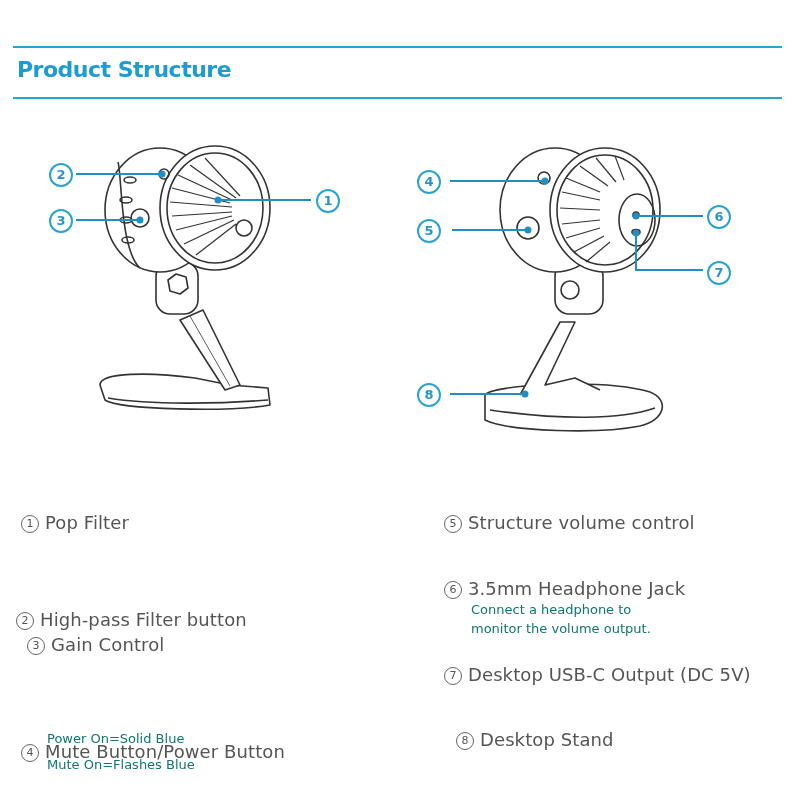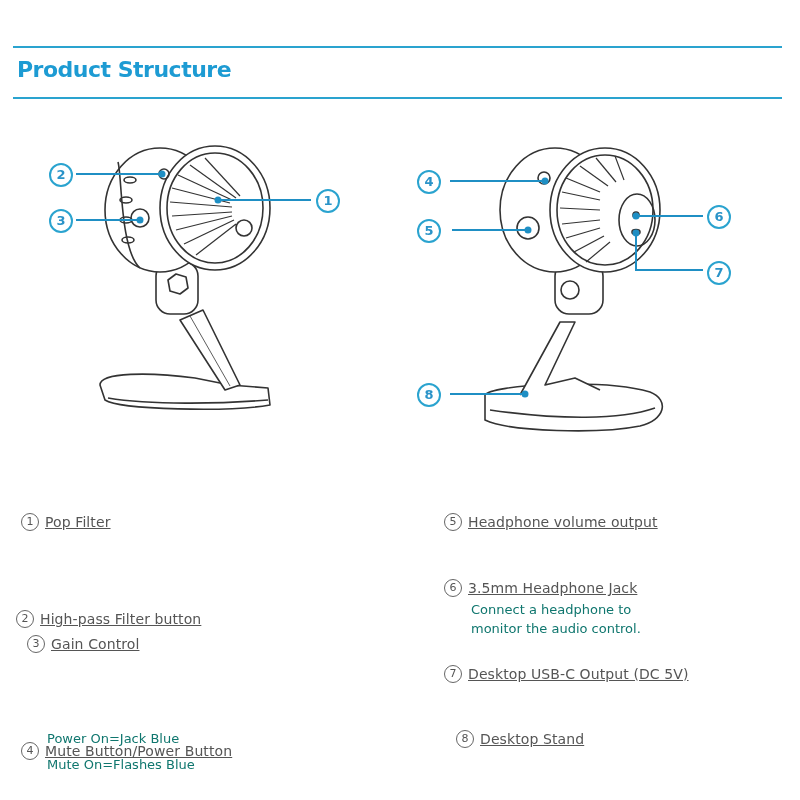--- a/index.html
+++ b/index.html
@@ -3,21 +3,21 @@
 <meta charset="utf-8">
 <style>
   html, body { margin:0; padding:0; background:#ffffff; }
   body { width:800px; height:800px; position:relative; overflow:hidden; font-family:"DejaVu Sans", sans-serif; }
   .rule { position:absolute; left:13px; width:769px; height:2px; background:#2aa3cf; }
   .title { position:absolute; left:17px; top:57px; font-family:"DejaVu Sans", sans-serif; font-weight:bold; font-size:22px; color:#1d9bd3; letter-spacing:-0.5px; }
   .illus { position:absolute; top:120px; left:0; width:800px; height:340px; }
   .callout { position:absolute; width:20px; height:20px; border:2px solid #2aa3cf; border-radius:50%; color:#2a93c8; font-weight:bold; font-size:13px; line-height:20px; text-align:center; box-sizing:content-box; background:#fff; }
   .item { position:absolute; color:#555; font-family:"DejaVu Sans", sans-serif; }
   .item .num { display:inline-block; width:16px; height:16px; border:1px solid #666; border-radius:50%; font-size:11px; line-height:16px; text-align:center; color:#555; margin-right:6px; vertical-align:2px; }
-  .item .lbl { font-size:14px; letter-spacing:0.1px;text-decoration:underline; }
+  .item .lbl { font-size:18px; letter-spacing:0.1px; }
   .sub { position:absolute; color:#0f766e; font-size:13px; }
 </style>
 </head>
 <body>
 
 <div class="rule" style="top:46px;"></div>
 <div class="title">Product Structure</div>
 <div class="rule" style="top:97px;"></div>
 
 <svg class="illus" viewBox="0 120 800 340" width="800" height="340" xmlns="http://www.w3.org/2000/svg">
@@ -123,29 +123,29 @@
 </div>
 <div class="item" style="left:16px; top:573px;margin-top:36px;">
   <span class="num">2</span><span class="lbl">High-pass Filter button</span>
 </div>
 <div class="item" style="left:27px; top:634px;">
   <span class="num">3</span><span class="lbl">Gain Control</span>
 </div>
 <div class="item" style="left:21px; top:696px;margin-top:45px;">
   <span class="num">4</span><span class="lbl">Mute Button/Power Button</span>
 </div>
-<div class="sub" style="left:47px; top:731px;">Power On=Jack Blue</div>
+<div class="sub" style="left:47px; top:731px;">Power On=Solid Blue</div>
 <div class="sub" style="left:47px; top:757px;">Mute On=Flashes Blue</div>
 
 <div class="item" style="left:444px; top:512px;">
-  <span class="num">5</span><span class="lbl">Headphone volume output</span>
+  <span class="num">5</span><span class="lbl">Structure volume control</span>
 </div>
 <div class="item" style="left:444px; top:578px;">
   <span class="num">6</span><span class="lbl">3.5mm Headphone Jack</span>
 </div>
 <div class="sub" style="left:471px; top:602px;">Connect a headphone to</div>
-<div class="sub" style="left:471px; top:621px;">monitor the audio control.</div>
+<div class="sub" style="left:471px; top:621px;">monitor the volume output.</div>
 <div class="item" style="left:444px; top:664px;">
   <span class="num">7</span><span class="lbl">Desktop USB-C Output (DC 5V)</span>
 </div>
 <div class="item" style="left:444px; top:729px;margin-left:12px;">
   <span class="num">8</span><span class="lbl">Desktop Stand</span>
 </div>
 
 </body></html>

